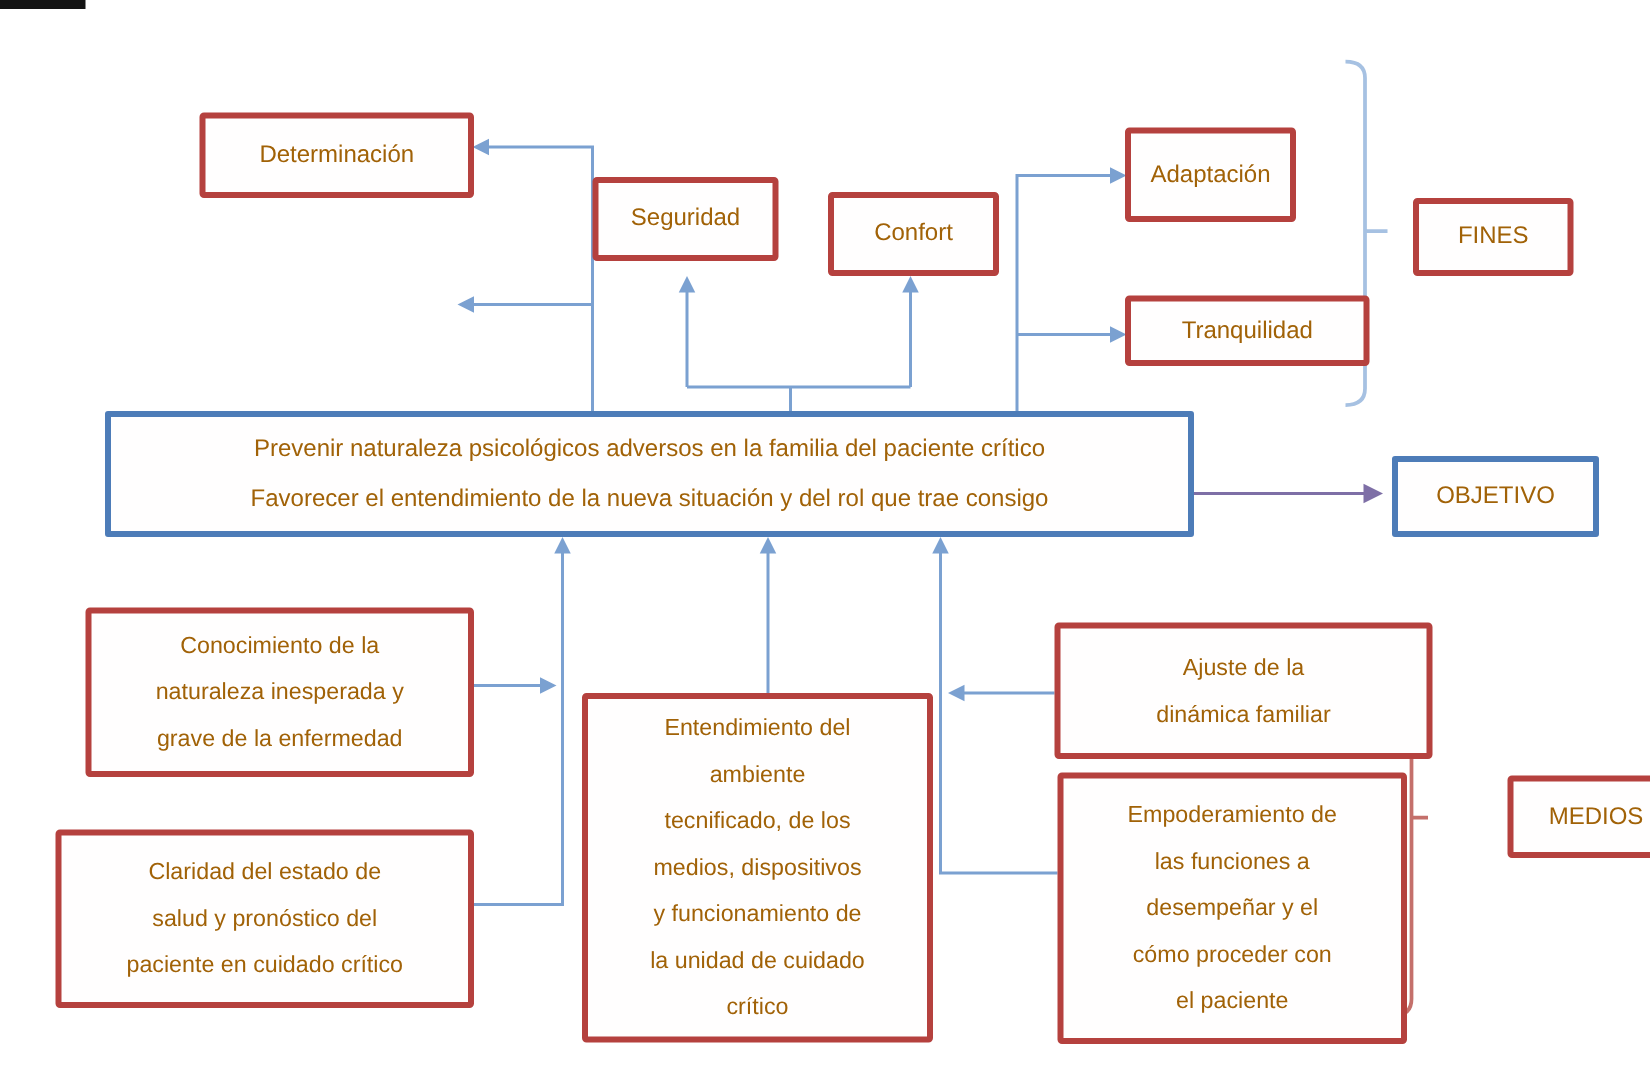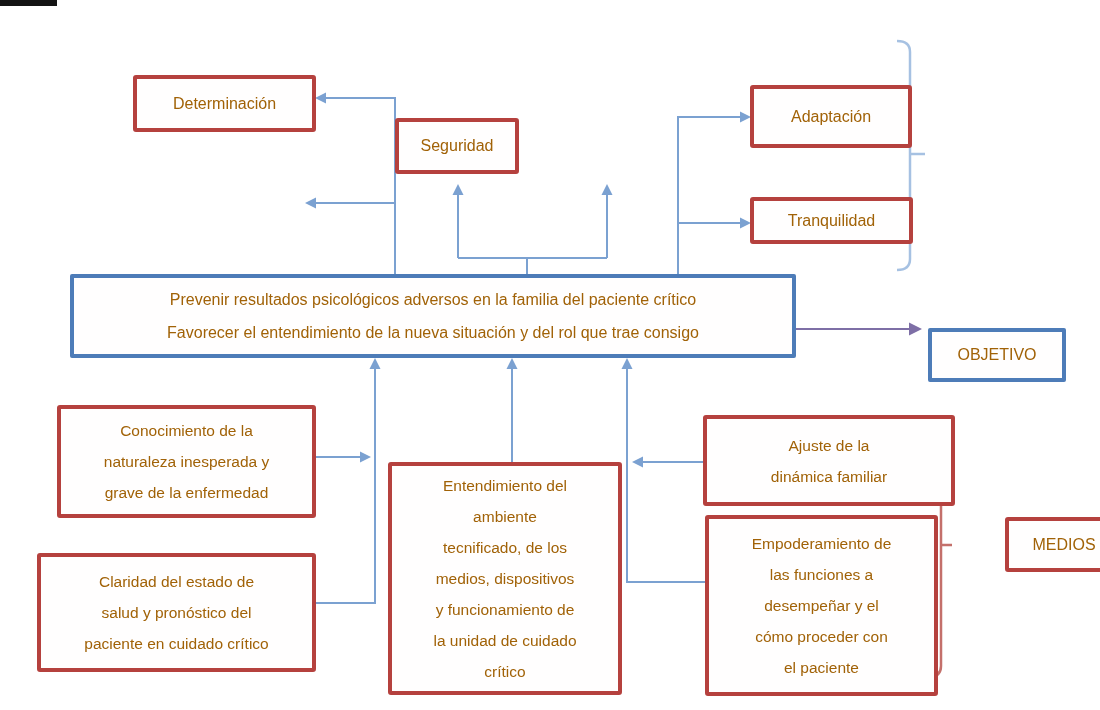--- a/index.html
+++ b/index.html
@@ -61,26 +61,28 @@
     </g>
     <polygon fill="#7e6fa6" points="922,329 909,322.5 909,335.5"></polygon>
     <path fill="none" stroke="#a6c1e2" stroke-width="2.5" d="M897 41 Q910 41 910 52 L910 154 L925 154 M910 154 L910 259 Q910 270 897 270"></path>
     <path fill="none" stroke="#c4706b" stroke-width="2.5" d="M929 417 Q941 417 941 428 L941 545 L952 545 M941 545 L941 666 Q941 677 929 677"></path>
   </svg>
 
   <div class="scan-artifact"></div>
 
   <div class="box red single" style="left:133px;top:75px;width:183px;height:57px;">Determinación</div>
   <div class="box red single" style="left:395px;top:118px;width:124px;height:56px;">Seguridad</div>
-  <div class="box red single" style="left:750px;top:85px;width:162px;height:63px;">Adaptación</div>
+  <div class="box red single" style="left:552px;top:128px;width:114px;height:56px;">Confort</div>
+  <div class="box red single" style="left:750px;top:85px;width:114px;height:63px;">Adaptación</div>
   <div class="box red single" style="left:750px;top:197px;width:163px;height:47px;">Tranquilidad</div>
+  <div class="box red single" style="left:942px;top:132px;width:107px;height:52px;">FINES</div>
 
-  <div class="box blue mainline" style="left:70px;top:274px;width:726px;height:84px;">Prevenir resultados psicológicos adversos en la familia del paciente crítico
+  <div class="box blue mainline" style="left:70px;top:274px;width:726px;height:84px;">Prevenir naturaleza psicológicos adversos en la familia del paciente crítico
 Favorecer el entendimiento de la nueva situación y del rol que trae consigo</div>
-  <div class="box blue single" style="left:928px;top:304px;width:138px;height:54px;margin-top:24px;">OBJETIVO</div>
+  <div class="box blue single" style="left:928px;top:304px;width:138px;height:54px;">OBJETIVO</div>
 
   <div class="box red multi" style="left:37px;top:553px;width:279px;height:119px;">Claridad del estado de
 salud y pronóstico del
 paciente en cuidado crítico</div>
   <div class="box red multi" style="left:57px;top:405px;width:259px;height:113px;">Conocimiento de la
 naturaleza inesperada y
 grave de la enfermedad</div>
   <div class="box red multi" style="left:388px;top:462px;width:234px;height:233px;">Entendimiento del
 ambiente
 tecnificado, de los

